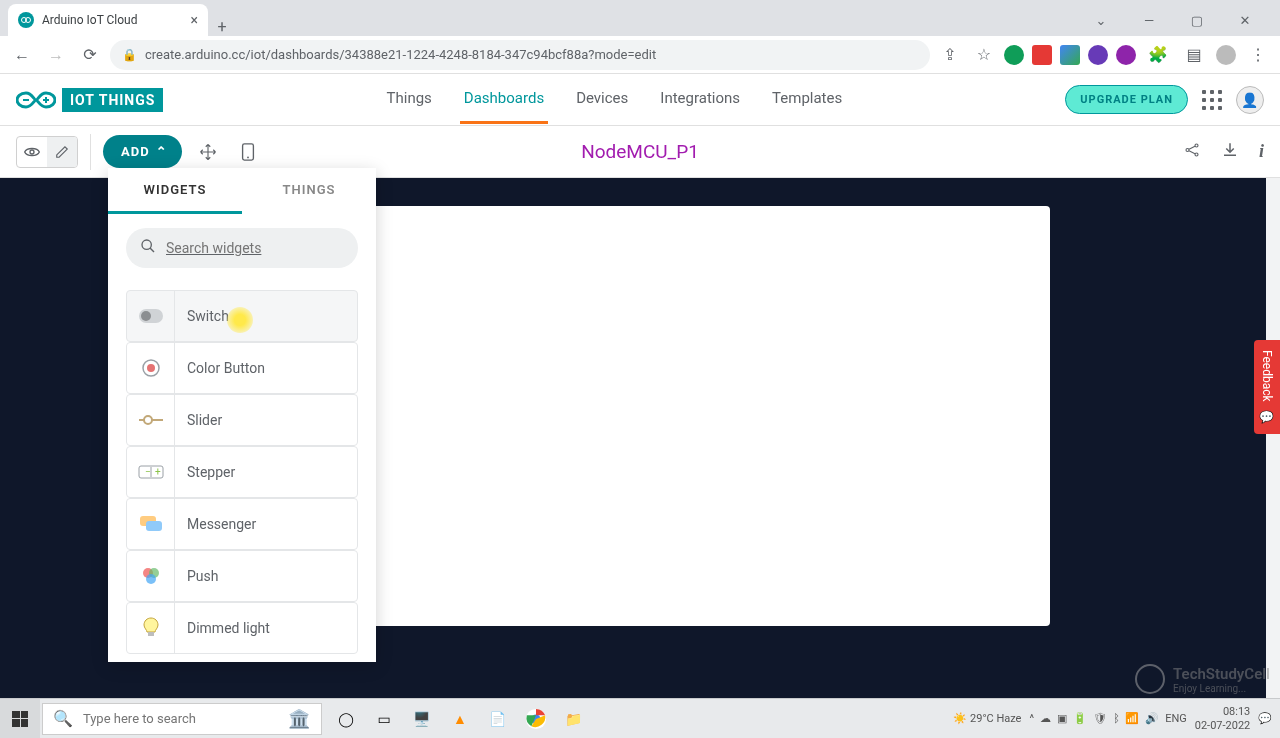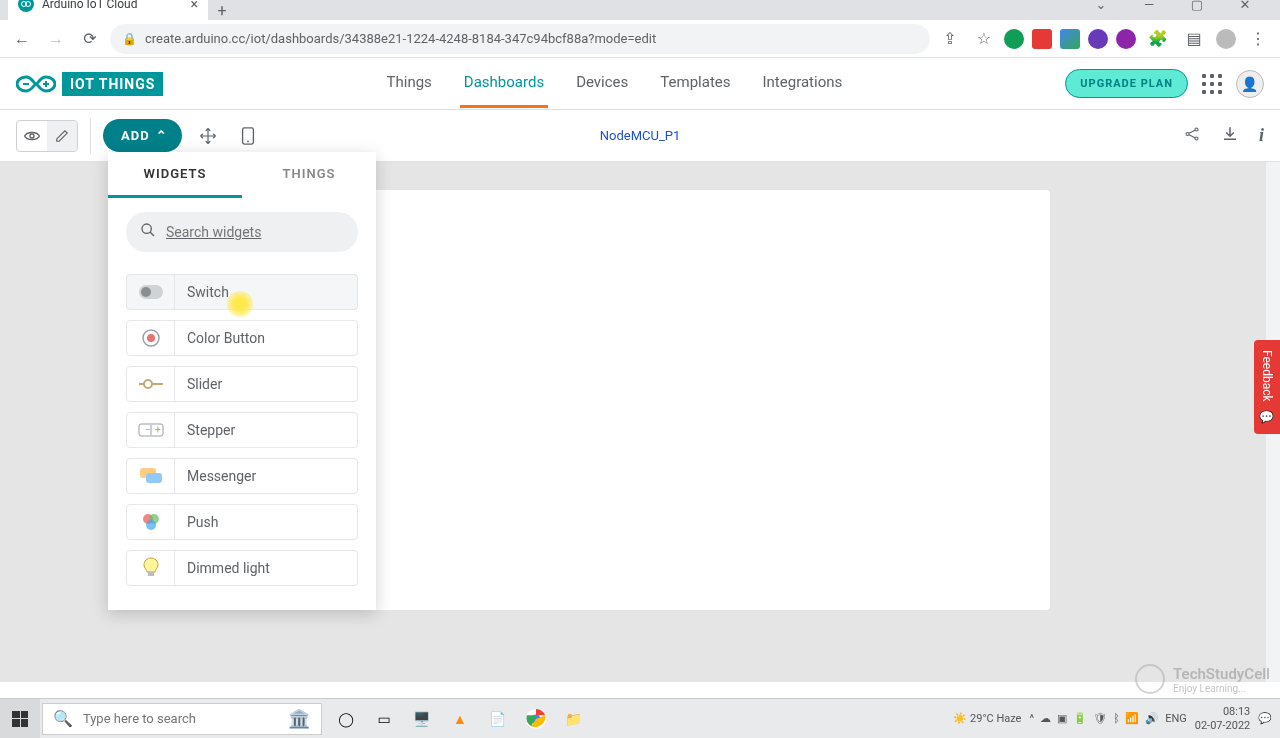--- a/index.html
+++ b/index.html
@@ -1,20 +1,20 @@
 <!DOCTYPE html>
 <html><head>
 <meta charset="utf-8">
 <style>
 * { margin: 0; padding: 0; box-sizing: border-box; font-family: -apple-system, BlinkMacSystemFont, "Segoe UI", Roboto, sans-serif; }
 body { background: #fff; overflow: hidden; }
 
 
 .browser-chrome { background: #dfe1e5; }
-.tab-strip { height: 20px; display: flex; align-items: flex-end; padding: 0 8px; }
+.tab-strip { height: 36px; display: flex; align-items: flex-end; padding: 0 8px; }
 .tab { background: #fff; height: 32px; display: flex; align-items: center; padding: 0 10px; border-radius: 8px 8px 0 0; gap: 8px; min-width: 200px; position: relative; }
 .tab-favicon { width: 16px; height: 16px; border-radius: 50%; background: #00979c; position: relative; }
 .tab-favicon::before { content:""; position:absolute; left:3px; top:5px; width:4px; height:4px; border-radius:50%; border:1px solid #fff;}
 .tab-favicon::after { content:""; position:absolute; right:3px; top:5px; width:4px; height:4px; border-radius:50%; border:1px solid #fff;}
 .tab-title { font-size: 12px; color: #3c4043; flex: 1; }
 .tab-close { font-size: 14px; color: #5f6368; cursor: pointer; }
 .new-tab { width: 28px; text-align: center; font-size: 16px; color: #5f6368; }
 .win-controls { margin-left: auto; display: flex; gap: 18px; padding-right: 12px; align-items: center; height: 32px; color: #5f6368; }
 .win-btn { width: 30px; text-align:center; font-size:13px; }
 .addr-bar { background: #fff; height: 38px; display: flex; align-items: center; padding: 0 8px; gap: 6px; border-bottom: 1px solid #e0e0e0; }
@@ -42,38 +42,38 @@
 .avatar { width: 28px; height: 28px; border-radius: 50%; border: 1px solid #bbb; background:#eee; display:flex; align-items:center; justify-content:center; font-size:14px; color:#888;}
 
 
 .toolbar { height: 52px; display: flex; align-items: center; padding: 0 16px; gap: 12px; border-bottom: 1px solid #e0e0e0; position: relative; }
 .mode-toggle { display: flex; border: 1px solid #d0d0d0; border-radius: 4px; overflow: hidden; }
 .mode-btn { width: 30px; height: 30px; display:flex; align-items:center; justify-content:center; color:#5f6368; }
 .mode-btn.active { background: #eef0f1; }
 .vr { width:1px; height:36px; background:#e0e0e0; }
 .add-btn { background: #00818a; color: #fff; border: none; font-size: 13px; font-weight: 700; padding: 9px 14px 9px 18px; border-radius: 20px; letter-spacing: 1px; display:flex; align-items:center; gap:6px; }
 .tool-icon { width:28px; height:28px; display:flex; align-items:center; justify-content:center; color:#5f6368; font-size:16px; }
-.dash-title { position:absolute; left:50%; transform:translateX(-50%); font-size:13px; color:#1d4ed8; }
+.dash-title { position:absolute; left:50%; transform:translateX(-50%); font-size:19px; color:#a21caf; }
 .toolbar-right { margin-left:auto; display:flex; gap:20px; color:#5f6368; font-size:18px;}
 
 
-.canvas-area { background: #e5e5e5; height: calc(100vh - 36px - 38px - 52px - 52px - 40px); position: relative; display:flex; }
+.canvas-area { background: #0f172a; height: calc(100vh - 36px - 38px - 52px - 52px - 40px); position: relative; display:flex; }
 .canvas-inner { margin: 28px auto 0; width: 820px; background:#fff; border-radius:4px; height: 420px; }
 
 
 .dropdown-panel { position: absolute; left: 108px; top: -10px; width: 268px; background: #fff; box-shadow: 0 4px 16px rgba(0,0,0,0.18); z-index: 50; }
 .dd-tabs { display: flex; }
 .dd-tab { flex:1; text-align:center; padding: 14px 0; font-size: 13px; font-weight:600; letter-spacing:1px; color:#888; cursor:pointer; }
 .dd-tab.active { color:#333; border-bottom: 3px solid #00979c; }
 .dd-search { margin: 14px 18px; background:#eef0f1; border-radius: 22px; height:40px; display:flex; align-items:center; padding:0 14px; gap:10px; }
 .dd-search input { border:none; background:transparent; outline:none; font-size:14px; flex:1; color:#5f6368;text-decoration:underline; }
 .dd-list { padding: 8px 18px 14px; max-height: 380px; overflow-y: auto; position:relative; }
 .dd-list::-webkit-scrollbar { width: 8px; }
 .dd-list::-webkit-scrollbar-thumb { background:#c4c6c8; border-radius:4px; }
-.widget-item { display:flex; align-items:center; border:1px solid #e4e6e8; border-radius:4px; margin-bottom:10px; height:36px; cursor:pointer; }
+.widget-item { display:flex; align-items:center; border:1px solid #e4e6e8; border-radius:4px; height:52px; cursor:pointer; }
 .widget-item.highlight { background:#f5f6f7; }
 .widget-icon { width:48px; display:flex; align-items:center; justify-content:center; border-right:1px solid #e4e6e8; height:100%; }
 .widget-label { padding-left:12px; font-size:14px; color:#5f6368; }
 
 
 .cursor-spot { position:absolute; width:26px; height:26px; background:radial-gradient(circle,#ffe94a 30%,rgba(255,233,74,0.4) 70%,transparent); border-radius:50%; pointer-events:none; }
 
 
 .feedback-tab { position: fixed; right: 0; top: 340px; background:#e53935; color:#fff; writing-mode: vertical-rl; padding: 10px 6px; font-size:12px; border-radius:4px 0 0 4px; display:flex; align-items:center; gap:8px;}
 
@@ -151,22 +151,22 @@
           <line x1="27" y1="11" x2="33" y2="11" stroke="#00979c" stroke-width="2"></line>
           <line x1="30" y1="8" x2="30" y2="14" stroke="#00979c" stroke-width="2"></line>
         </svg>
     </span>
     <span class="logo-text">IOT THINGS</span>
   </div>
   <div class="main-nav">
     <div class="nav-item">Things</div>
     <div class="nav-item active">Dashboards</div>
     <div class="nav-item">Devices</div>
+    <div class="nav-item">Integrations</div>
     <div class="nav-item">Templates</div>
-    <div class="nav-item">Integrations</div>
   </div>
   <div class="header-right">
     <button class="upgrade-btn">UPGRADE PLAN</button>
     <div class="grid-icon">
       <span style="left:0;top:0"></span>
         <span style="left:8px;top:0"></span>
         <span style="left:16px;top:0"></span>
       <span style="left:0;top:8px"></span>
         <span style="left:8px;top:8px"></span>
         <span style="left:16px;top:8px"></span>

